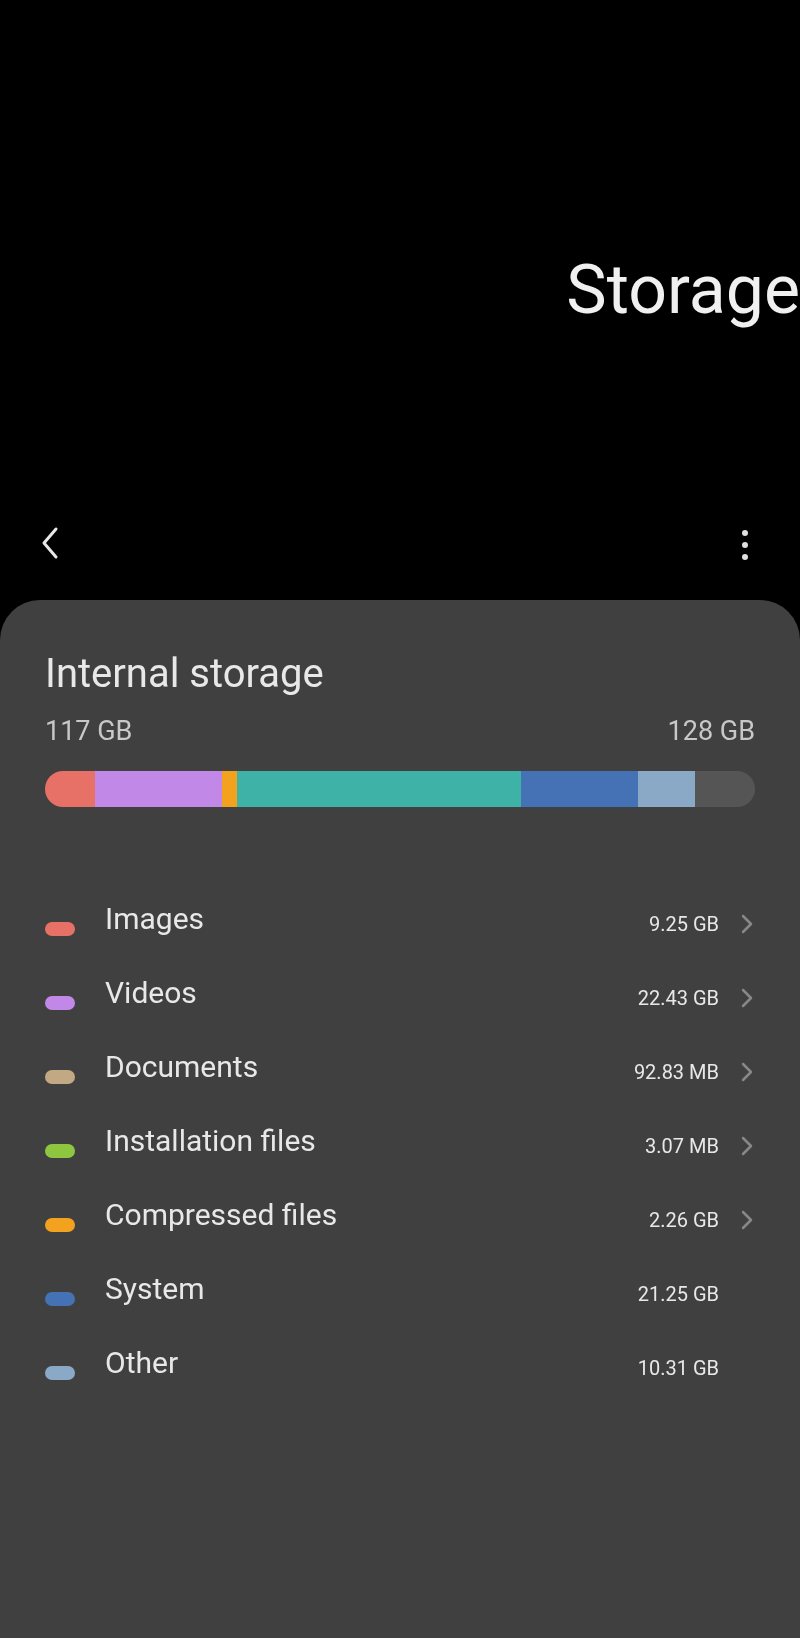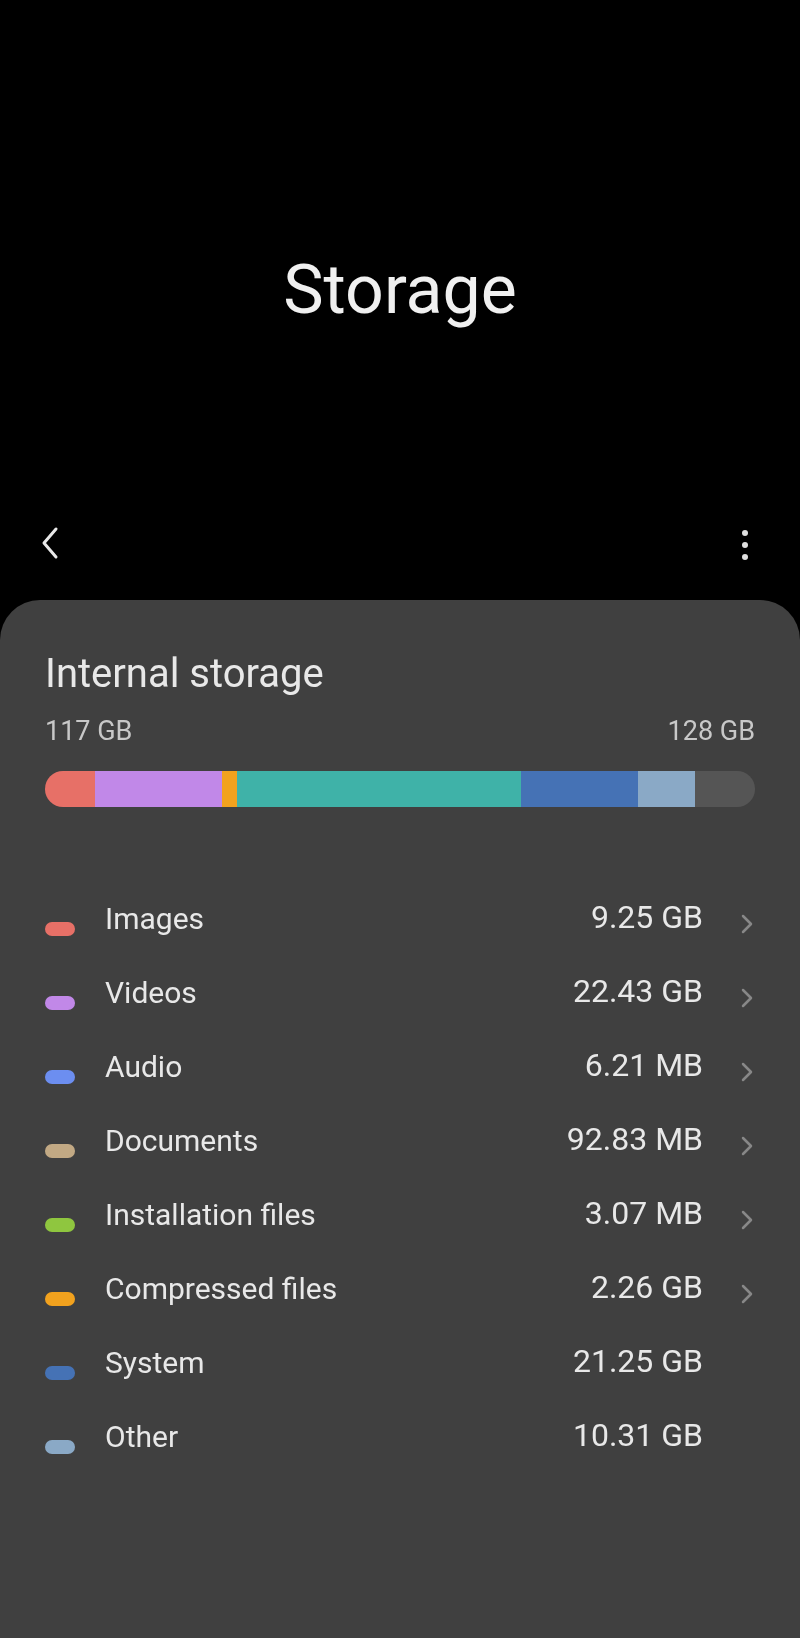--- a/index.html
+++ b/index.html
@@ -20,21 +20,21 @@
       display: flex;
       flex-direction: column;
       justify-content: flex-end;
       position: relative;
     }
     .page-title {
       position: absolute;
       top: 250px;
       left: 0;
       right: 0;
-      text-align: center;
+      text-align: right;
       font-size: 68px;
       font-weight: 400;
       color: #f0f0f0;
     }
     .nav-bar {
       display: flex;
       justify-content: space-between;
       align-items: center;
       padding: 0 35px 35px 30px;
     }
@@ -134,24 +134,24 @@
       margin-right: 30px;
       flex-shrink: 0;
     }
     .cat-label {
       flex: 1;
       font-size: 30px;
       color: #e8e8e8;
       font-weight: 400;
     }
     .cat-value {
-      font-size: 32px;
+      font-size: 20px;
       color: #e8e8e8;
       font-weight: 400;
-      margin-right: 36px;
+      margin-right: 20px;
     }
     .chevron {
       width: 16px;
       height: 24px;
       flex-shrink: 0;
     }
     .chevron svg {
       width: 100%;
       height: 100%;
     }
@@ -209,28 +209,20 @@
       </div>
       <div class="category-row">
         <div class="cat-dot" style="background: rgb(193, 136, 232);"></div>
         <div class="cat-label">Videos</div>
         <div class="cat-value">22.43 GB</div>
         <div class="chevron"><svg viewBox="0 0 16 24" fill="none" stroke="#888888" stroke-width="2.5" stroke-linecap="round" stroke-linejoin="round">
             <polyline points="4,4 12,12 4,20"></polyline>
           </svg></div>
       </div>
       <div class="category-row">
-        <div class="cat-dot" style="background: rgb(108, 142, 240);"></div>
-        <div class="cat-label">Audio</div>
-        <div class="cat-value">6.21 MB</div>
-        <div class="chevron"><svg viewBox="0 0 16 24" fill="none" stroke="#888888" stroke-width="2.5" stroke-linecap="round" stroke-linejoin="round">
-            <polyline points="4,4 12,12 4,20"></polyline>
-          </svg></div>
-      </div>
-      <div class="category-row">
         <div class="cat-dot" style="background: rgb(194, 169, 132);"></div>
         <div class="cat-label">Documents</div>
         <div class="cat-value">92.83 MB</div>
         <div class="chevron"><svg viewBox="0 0 16 24" fill="none" stroke="#888888" stroke-width="2.5" stroke-linecap="round" stroke-linejoin="round">
             <polyline points="4,4 12,12 4,20"></polyline>
           </svg></div>
       </div>
       <div class="category-row">
         <div class="cat-dot" style="background: rgb(143, 198, 63);"></div>
         <div class="cat-label">Installation files</div>

